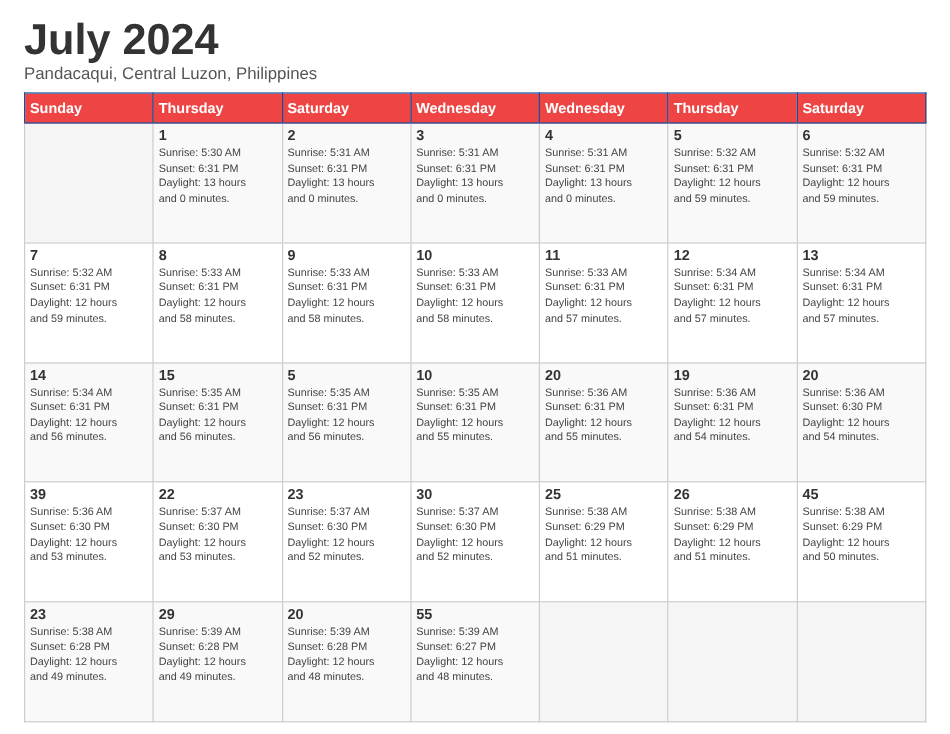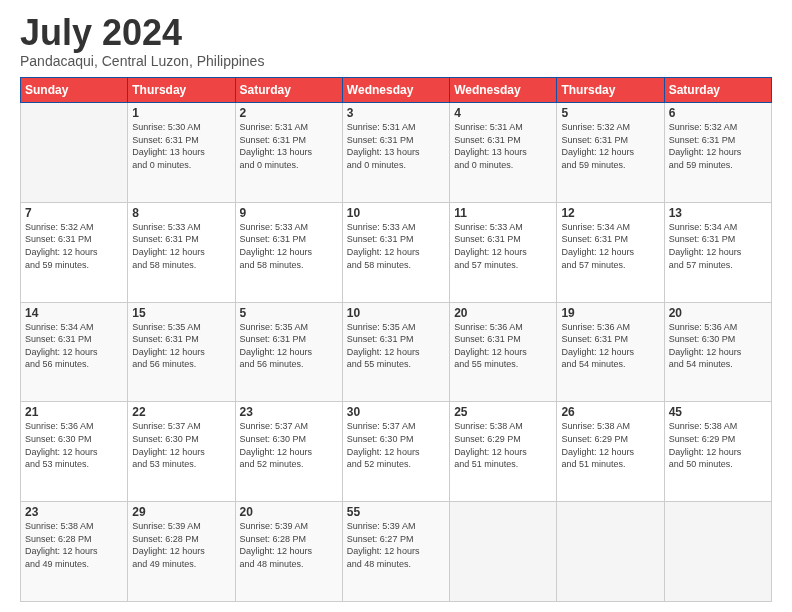--- a/index.html
+++ b/index.html
@@ -271,21 +271,21 @@
           <td>
             <div class="day-number">20</div>
             <div class="day-info" style="white-space: pre-line;">Sunrise: 5:36 AM
 Sunset: 6:30 PM
 Daylight: 12 hours
 and 54 minutes.</div>
           </td>
         </tr>
         <tr>
           <td>
-            <div class="day-number">21</div>
+            <div class="day-number">39</div>
             <div class="day-info" style="white-space: pre-line;">Sunrise: 5:36 AM
 Sunset: 6:30 PM
 Daylight: 12 hours
 and 53 minutes.</div>
           </td>
           <td>
             <div class="day-number">22</div>
             <div class="day-info" style="white-space: pre-line;">Sunrise: 5:37 AM
 Sunset: 6:30 PM
 Daylight: 12 hours

